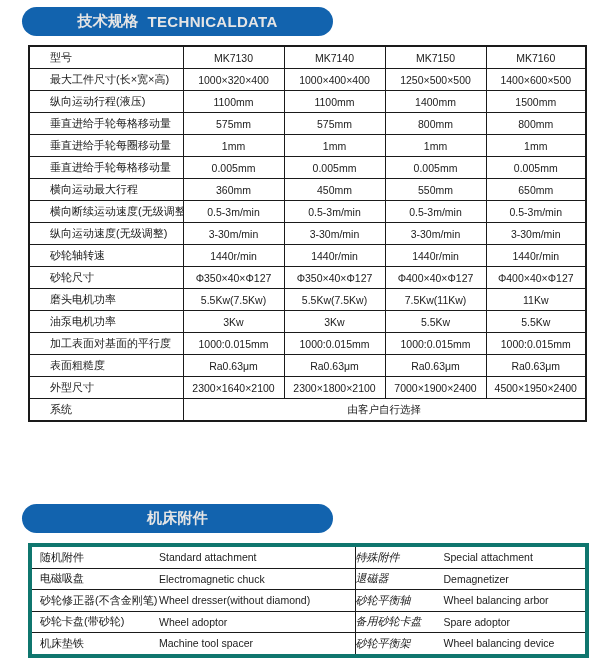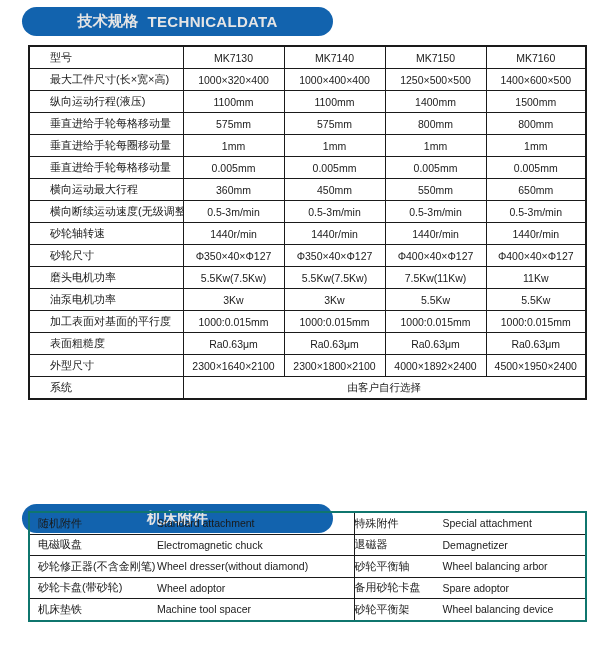--- a/index.html
+++ b/index.html
@@ -8,25 +8,25 @@
   .pill{position:absolute;left:22px;width:311px;height:29px;border-radius:15px;
         display:flex;align-items:center;justify-content:center;gap:9px;
         color:#fff;font-size:15px;font-weight:700;letter-spacing:.3px;}
   .pill-1{top:7px;}
   .pill-2{top:504px;}
   table{border-collapse:collapse;table-layout:fixed;}
   .spec{position:absolute;left:28px;top:45px;width:557px;border:2px solid #1a1a1a;}
   .spec td,.spec th{border:1px solid #1a1a1a;height:21px;font-size:10.5px;font-weight:400;
         text-align:center;padding:0 1px;overflow:hidden;white-space:nowrap;}
   .spec td.lbl,.spec th.lbl{text-align:left;padding-left:20px;font-size:11px;}
-  .acc{position:absolute;left:28px;top:511px;width:557px;border:2px solid #0f766e;}
+  .acc{position:absolute;left:28px;top:543px;width:557px;border:4px solid #0f766e;}
   .acc td{border:1px solid #1a1a1a;height:20.5px;font-size:10.5px;padding:0;overflow:hidden;}
   .cellflex{display:flex;align-items:center;white-space:nowrap;}
   .acc .zh-l{flex:0 0 119px;padding-left:8px;font-size:11px;}
-  .acc .zh-r{flex:0 0 88px;font-size:11px;}
+  .acc .zh-r{flex:0 0 88px;font-size:11px;font-style:italic;}
   .acc .en{flex:1;}
 </style>
 </head>
 <body>
 
 <div class="page">
 
   <div class="pill pill-1" style="background: rgb(18, 99, 174); color: #e5e5e5; align-items: center;">
     <span>技术规格</span>
     <span>TECHNICALDATA</span>
@@ -98,20 +98,27 @@
   </tr>
 
   <tr>
     <td class="lbl">横向断续运动速度(无级调整)</td>
     <td>0.5-3m/min</td>
     <td>0.5-3m/min</td>
     <td>0.5-3m/min</td>
     <td>0.5-3m/min</td>
   </tr>
 
+  <tr>
+    <td class="lbl">纵向运动速度(无级调整)</td>
+    <td>3-30m/min</td>
+    <td>3-30m/min</td>
+    <td>3-30m/min</td>
+    <td>3-30m/min</td>
+  </tr>
 
   <tr>
     <td class="lbl">砂轮轴转速</td>
     <td>1440r/min</td>
     <td>1440r/min</td>
     <td>1440r/min</td>
     <td>1440r/min</td>
   </tr>
 
   <tr>
@@ -153,21 +160,21 @@
     <td>Ra0.63μm</td>
     <td>Ra0.63μm</td>
     <td>Ra0.63μm</td>
     <td>Ra0.63μm</td>
   </tr>
 
   <tr>
     <td class="lbl">外型尺寸</td>
     <td>2300×1640×2100</td>
     <td>2300×1800×2100</td>
-    <td>4000×1892×2400</td>
+    <td>7000×1900×2400</td>
     <td>4500×1950×2400</td>
   </tr>
 <tr>
         <td class="lbl">系统</td>
         <td colspan="4">由客户自行选择</td>
       </tr>
     </tbody>
   </table>
 
   <div class="pill pill-2" style="background: rgb(18, 99, 174); color: #e5e5e5;">

